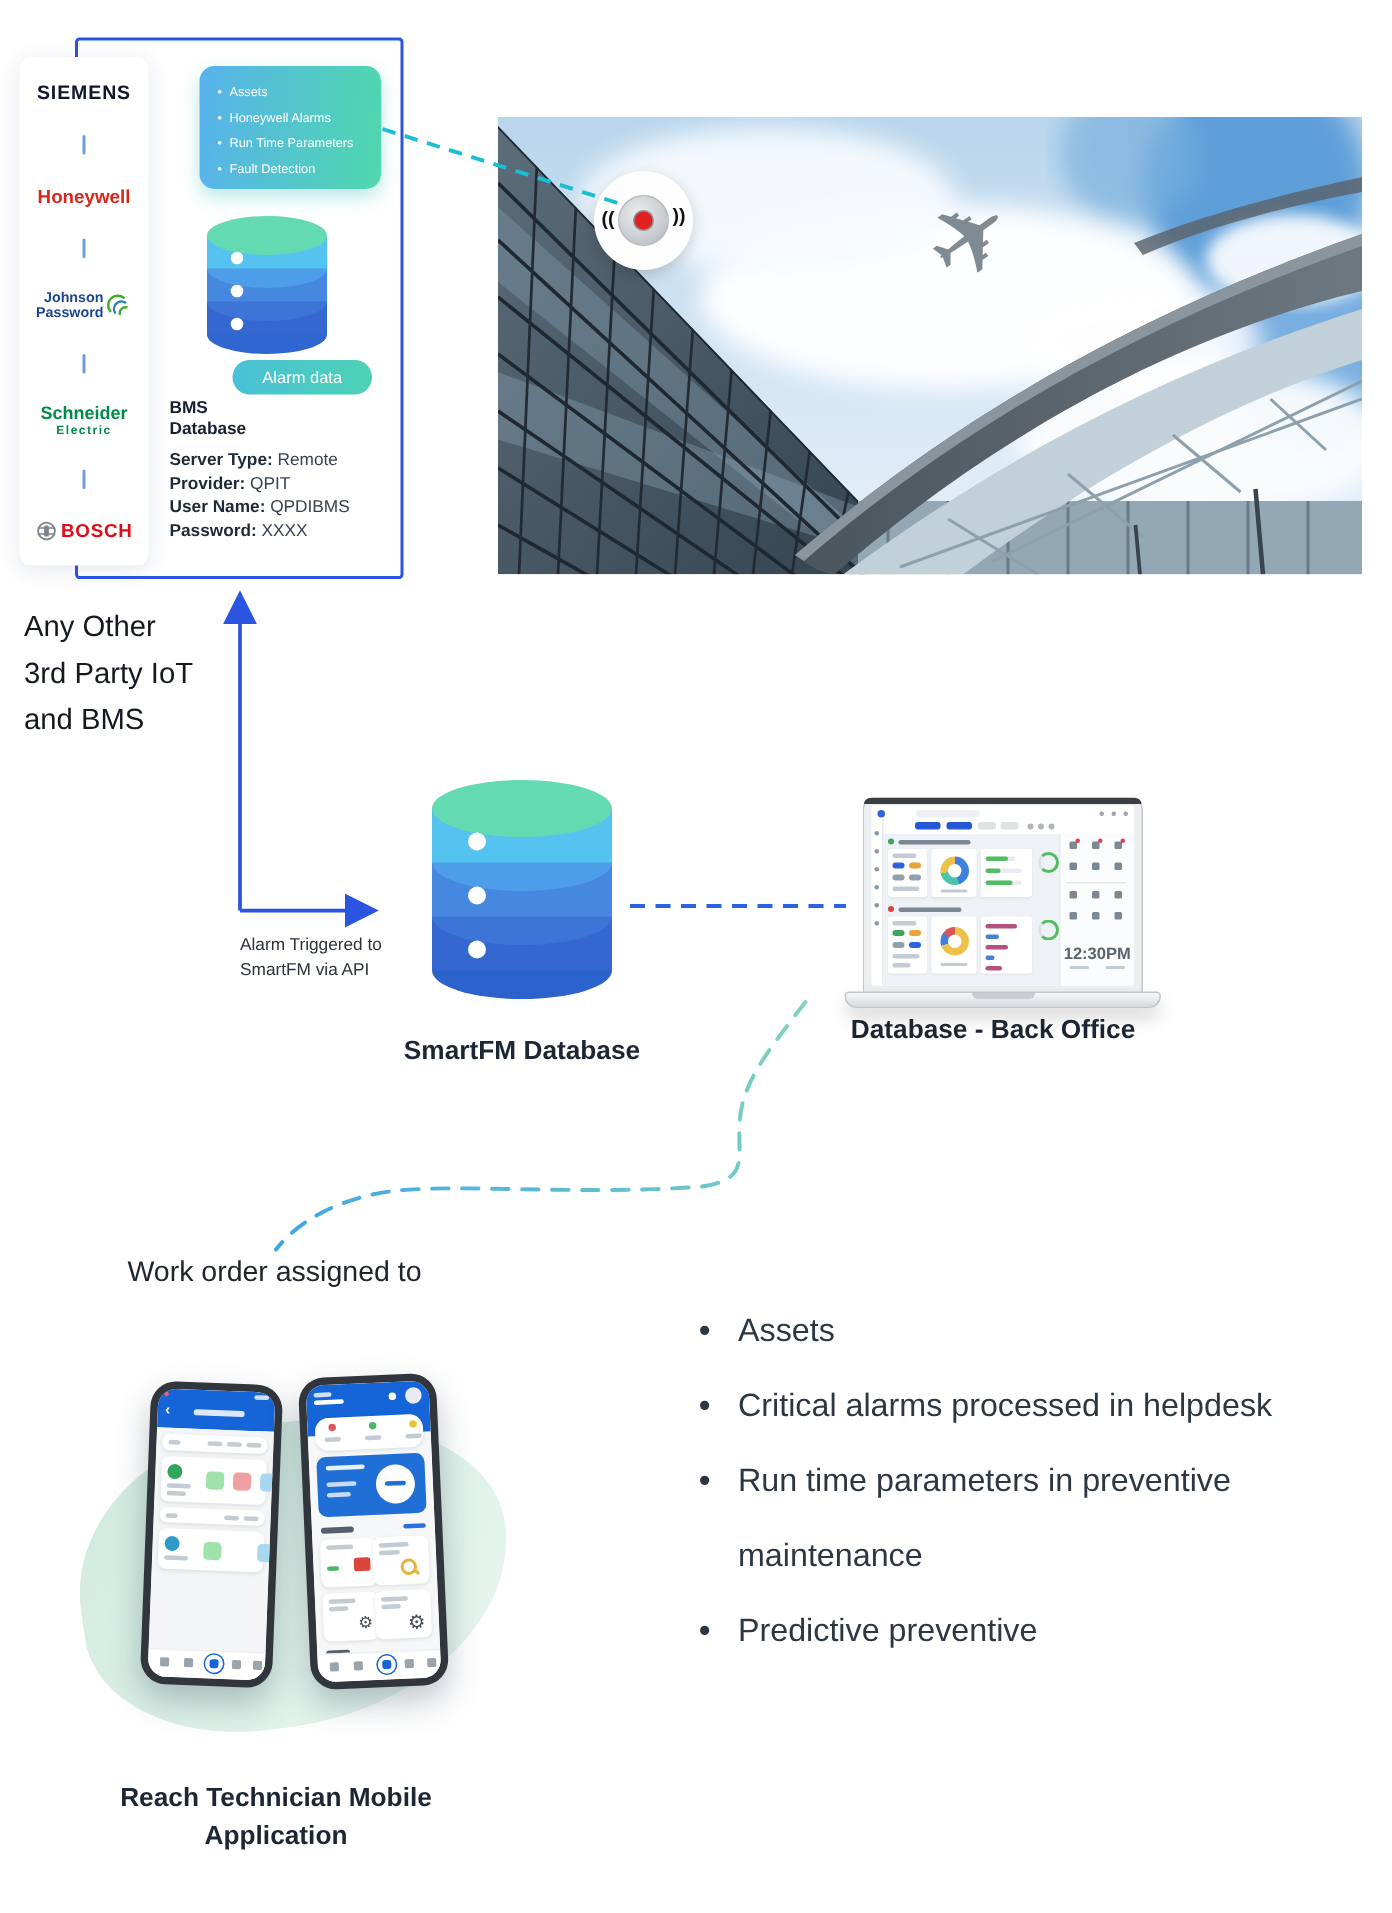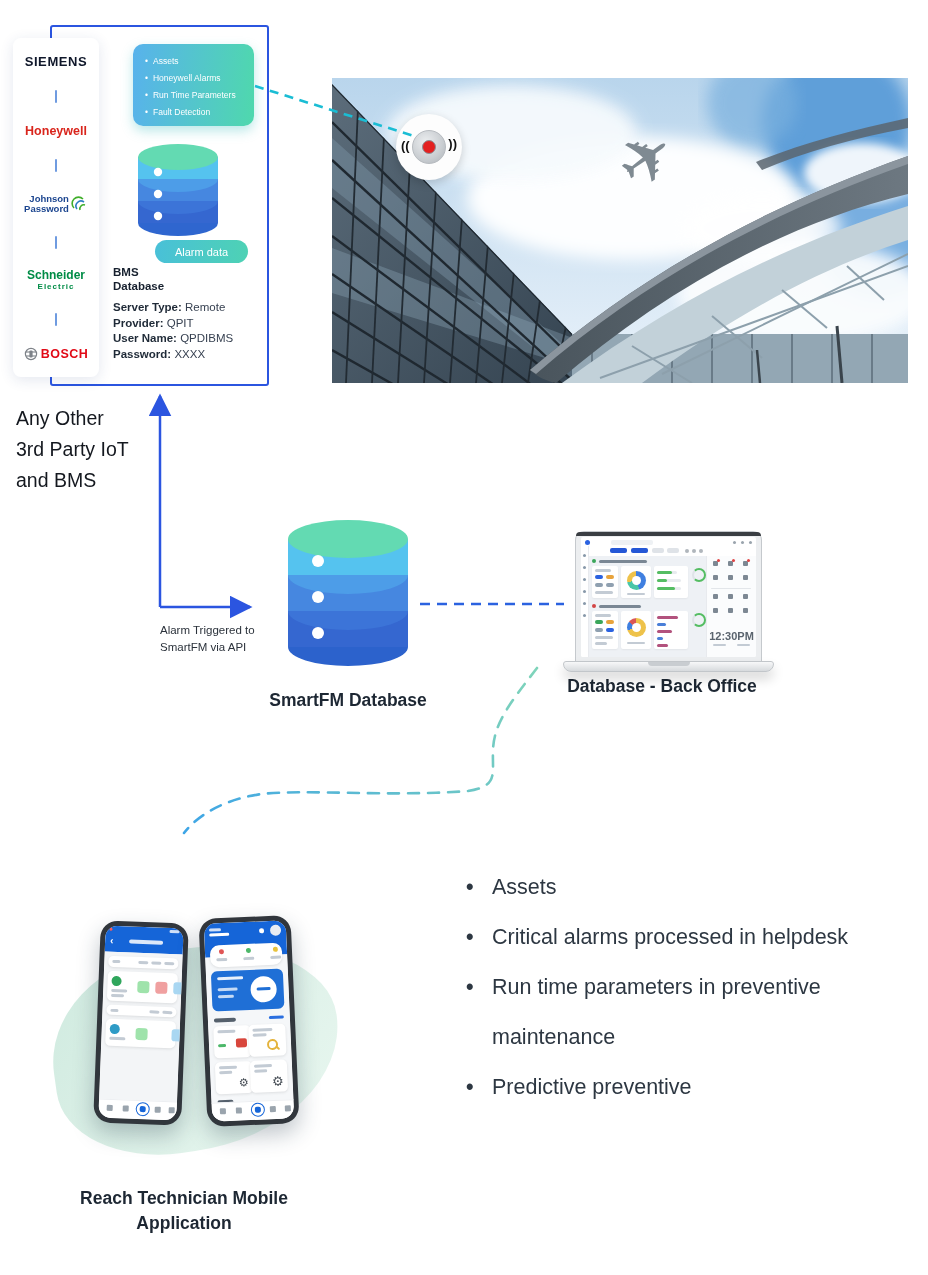--- a/index.html
+++ b/index.html
@@ -389,20 +389,21 @@
         <div class="lp-clock">12:30PM</div>
         <div class="bar" style="left:6px;top:88px;width:13px;height:2px"></div>
         <div class="bar" style="left:30px;top:88px;width:13px;height:2px"></div>
       </div>
     </div>
   </div>
   <div class="abs laptop-base"></div>
   <div class="abs cap-bold" style="left:552px;top:676px;width:220px">Database - Back Office</div>
 
   <div class="abs work-order">
+    <div>Work order assigned to</div>
   </div>
 
   <ul class="abs outcomes">
     <li><span>Assets</span></li>
     <li><span>Critical alarms processed in helpdesk</span></li>
     <li><span>Run time parameters in preventive maintenance</span></li>
     <li><span>Predictive preventive</span></li>
   </ul>
 
   <div class="abs blob"></div>

